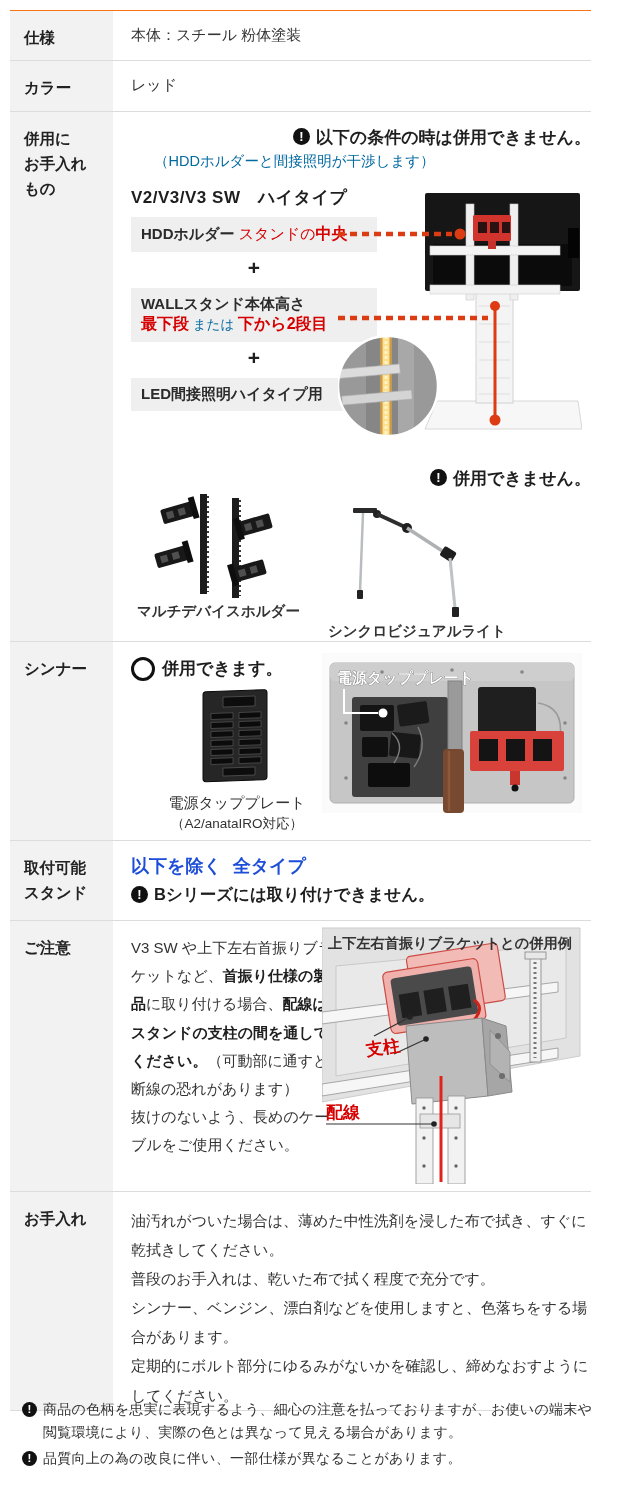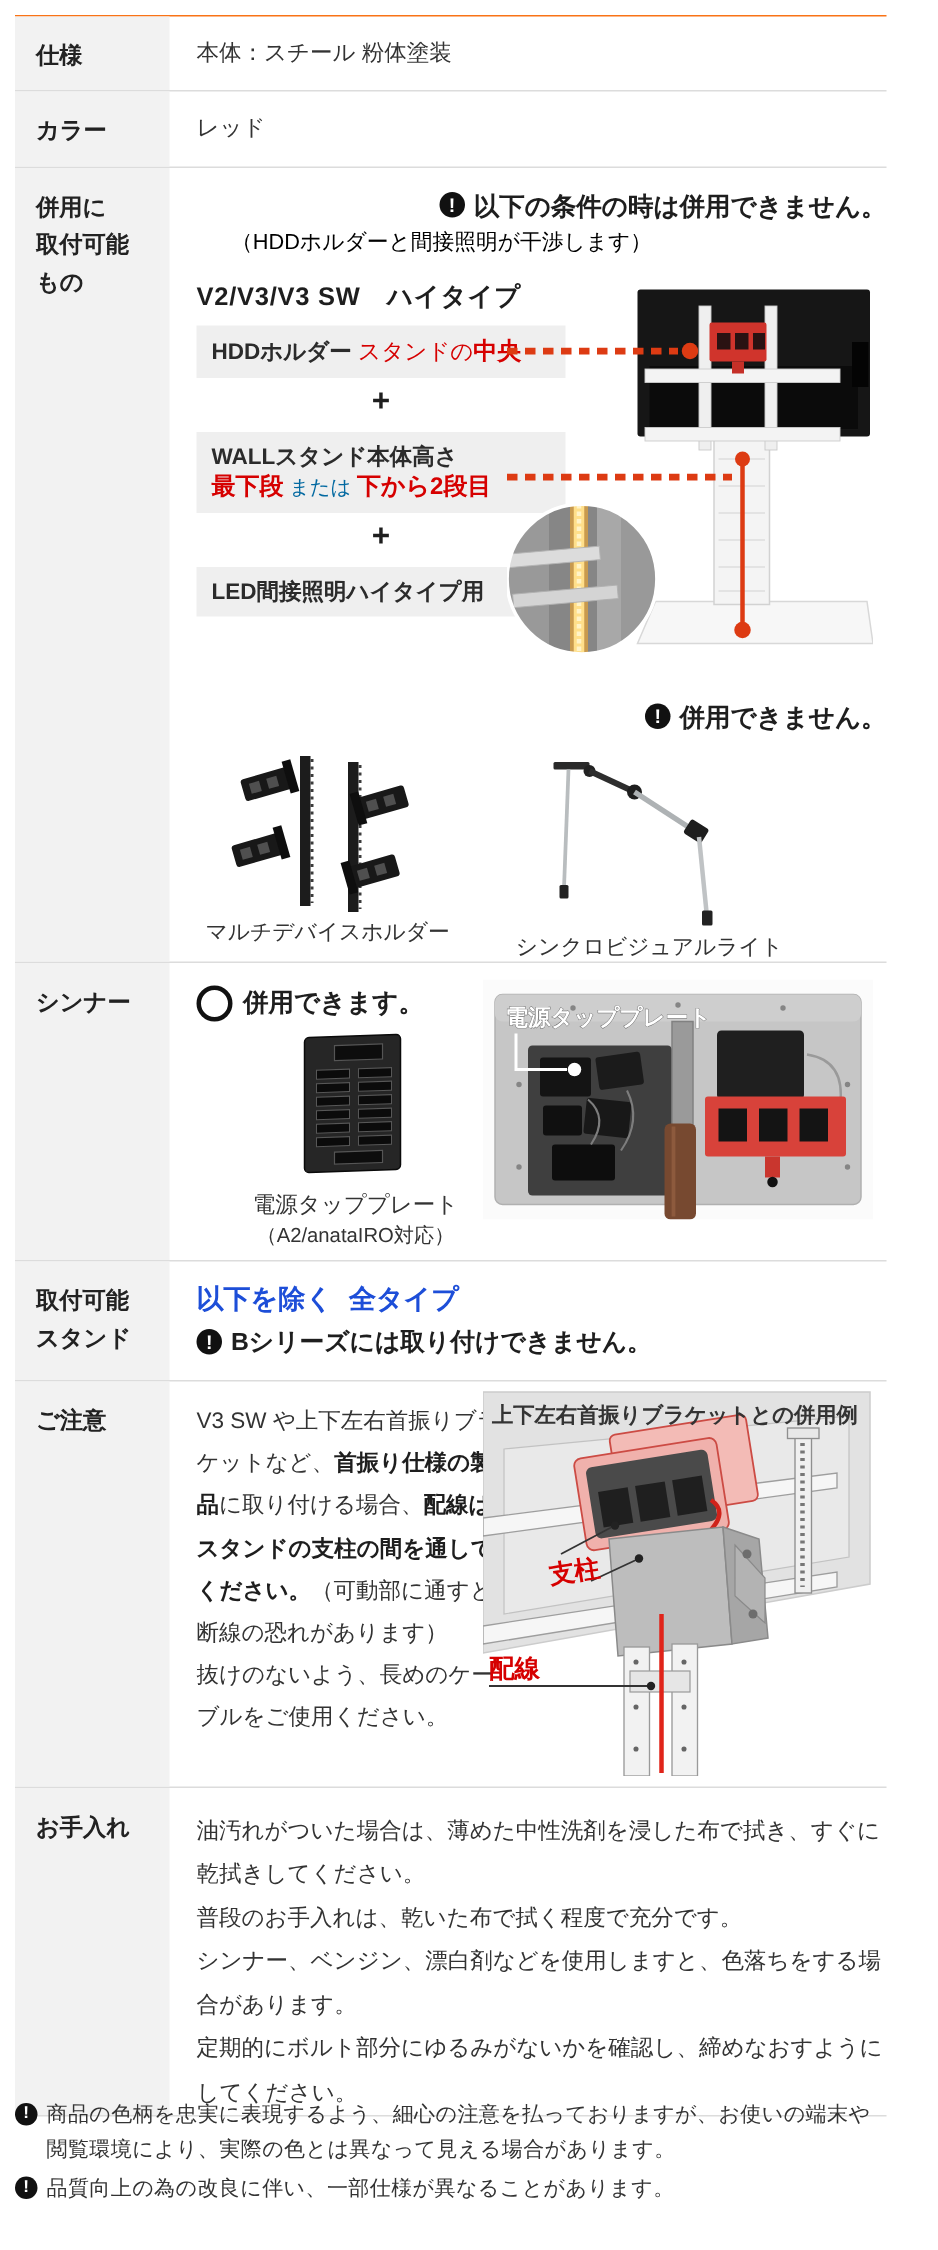--- a/index.html
+++ b/index.html
@@ -12,45 +12,45 @@
   .row-content{flex:1;position:relative;box-sizing:border-box;}
   .pad{padding:15px 0 0 18px;}
   .val{font-size:15px;color:#333;}
   
   .warn-ic{display:inline-flex;width:17px;height:17px;border-radius:50%;background:#111;color:#fff;
            align-items:center;justify-content:center;font-weight:bold;font-size:13px;flex-shrink:0;
            margin-right:6px;position:relative;top:2px;}
   .warn-ic::after{content:"!";line-height:1;}
   .warn-ic.small{width:15px;height:15px;font-size:11.5px;top:2px;}
   .warn-head{font-size:17px;font-weight:bold;color:#1e1e1e;display:flex;align-items:flex-start;justify-content:flex-end;}
-  .warn-sub{font-size:14.5px;color:#000000;margin:3px 0 0 23px;}
+  .warn-sub{font-size:14.5px;color:#0369a1;margin:3px 0 0 23px;}
   .type-head{font-size:17px;font-weight:bold;color:#1e1e1e;margin-top:15px;letter-spacing:.5px;}
   .cond-box{width:246px;background:#efefef;padding:7px 0 7px 10px;margin-top:8px;font-size:15px;box-sizing:border-box;}
   .cond-plain{color:#2b2b2b;font-weight:600;}
   .cond-red{color:#d60000;}
   .cond-red-b{color:#d60000;font-weight:bold;font-size:16px;}
   .cond-mid{color:#0369a1;font-size:13.5px;}
   .plus{width:246px;text-align:center;font-size:21px;font-weight:800;color:#1e1e1e;margin-top:4px;}
   .cannot-block{margin-top:56px;}
-  .cannot-items{display:flex;align-items:center;gap:44px;margin-top:4px;}
+  .cannot-items{display:flex;align-items:flex-start;gap:28px;margin-top:4px;font-weight:bold;}
   .item-col{display:flex;flex-direction:column;align-items:center;}
   .item-caption{font-size:14.5px;color:#333;margin-top:4px;white-space:nowrap;}
   .abs{position:absolute;}
   .circle-ic{display:inline-block;width:18px;height:18px;border:3px solid #111;border-radius:50%;
              flex-shrink:0;margin-right:7px;position:relative;top:1px;}
   .comp-head{font-size:17px;font-weight:bold;color:#1e1e1e;display:flex;align-items:center;}
   .comp-col{width:212px;display:flex;flex-direction:column;align-items:center;}
   .comp-caption{font-size:15px;color:#333;margin-top:8px;}
   .comp-sub{font-size:13.5px;color:#333;margin-top:2px;}
   .mount-line1{font-size:18px;font-weight:bold;color:#1d4ed8;font-family:Liberation Mono, monospace;}
   .mount-line2{font-size:16.5px;font-weight:bold;color:#1e1e1e;display:flex;align-items:flex-start;margin-top:6px;}
   .caution-text{width:206px;font-size:15px;line-height:1.88;color:#333;white-space:pre-line;}
   .caution-text b{color:#1e1e1e;}
   .care-text{width:462px;font-size:15px;line-height:1.94;color:#333;}
-  .footnotes{position:absolute;left:10px;top:1398px;width:581px;}
+  .footnotes{position:absolute;left:22px;top:1398px;width:581px;}
   .footnote{display:flex;font-size:14px;line-height:1.62;color:#333;margin-bottom:4px;letter-spacing:.02em;}
   .footnote .warn-ic{margin-top:2px;}
   svg text{font-family:"Liberation Sans","DejaVu Sans",sans-serif;}
 </style>
 </head>
 <body>
 
 <div class="page">
   <div class="spec-table">
 
@@ -59,21 +59,21 @@
       <div class="row-content pad"><span class="val">本体：スチール 粉体塗装</span></div>
     </div>
 
     <div class="row" style="min-height:50px;">
       <div class="row-label">カラー</div>
       <div class="row-content pad"><span class="val">レッド</span></div>
     </div>
 
     <div class="row" style="min-height:511px;">
       <div class="row-label">併用に
-取付可能
+お手入れ
 もの</div>
       <div class="row-content" style="padding:14px 0 0 18px;">
         <div class="warn-head">
           <span class="warn-ic"></span>
           <span>以下の条件の時は併用できません。</span>
         </div>
         <div class="warn-sub">（HDDホルダーと間接照明が干渉します）</div>
         <div class="type-head">V2/V3/V3 SW　ハイタイプ</div>
 
         <div class="cond-box">

